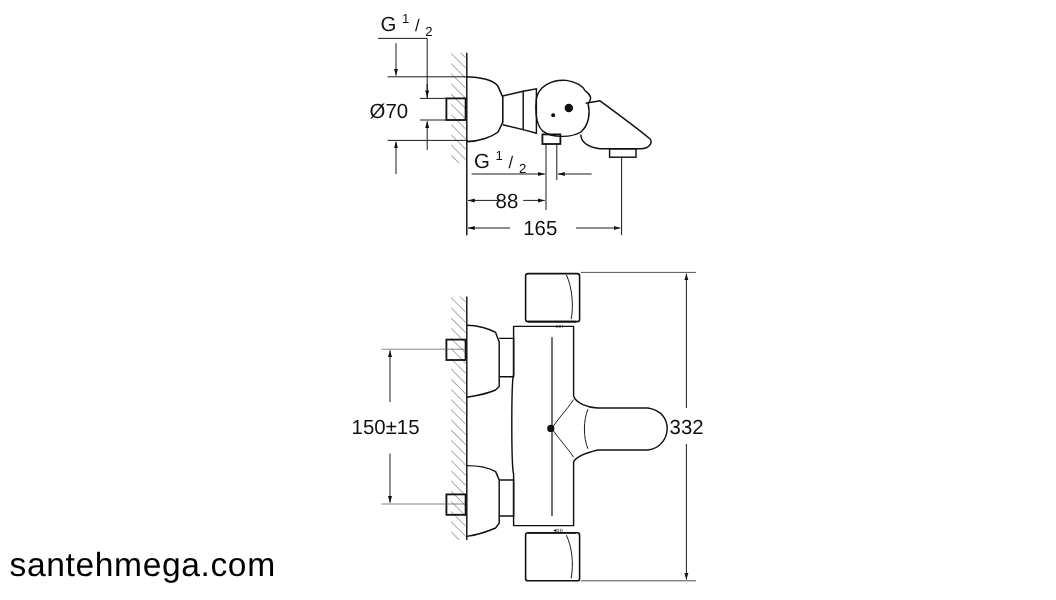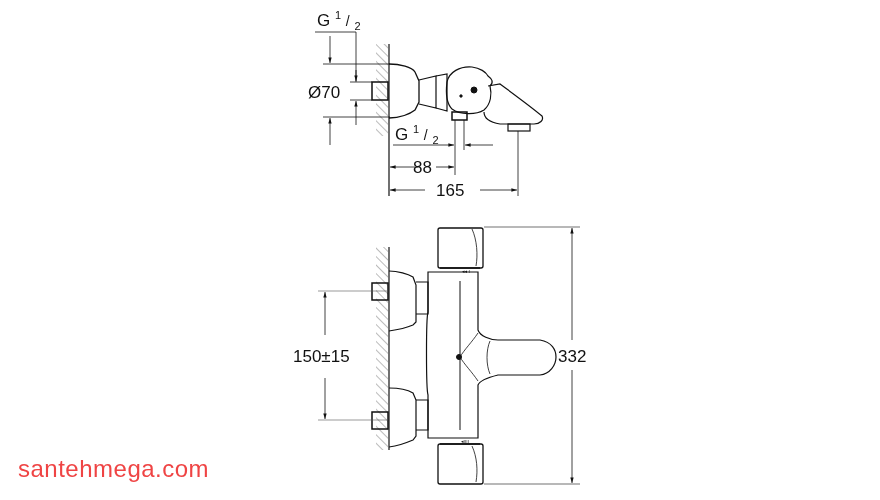--- a/index.html
+++ b/index.html
@@ -1,19 +1,19 @@
 <!DOCTYPE html>
 <html><head>
 <meta charset="utf-8">
 <style>
   html, body { margin: 0; padding: 0; background: #ffffff; }
   body { width: 880px; height: 500px; position: relative; overflow: hidden; font-family: "Liberation Sans", sans-serif; }
   #drawing { position: absolute; left: 0; top: 0; width: 880px; height: 500px; }
   .dim { font-family: "Liberation Sans", sans-serif; fill: #111; }
-  .watermark { position: absolute; left: 18px; top: 455px; font-family: "Liberation Sans", sans-serif; font-size: 24px; color: #ef4444; letter-spacing: 0.5px; }
+  .watermark { position: absolute; left: 8px; top: 455px; font-family: "Liberation Sans", sans-serif; font-size: 28px; color: #000000; letter-spacing: 0.5px; }
 </style>
 </head>
 <body>
 
 <svg id="drawing" viewBox="0 0 880 500" xmlns="http://www.w3.org/2000/svg">
   <defs>
     <pattern id="hatch" patternUnits="userSpaceOnUse" width="6" height="6" patternTransform="rotate(-45)">
       <line x1="0" y1="0" x2="0" y2="6" stroke="#555" stroke-width="0.8"></line>
     </pattern>
     <marker id="arr" viewBox="0 0 10 10" refX="10" refY="5" markerWidth="7" markerHeight="7" orient="auto-start-reverse">

